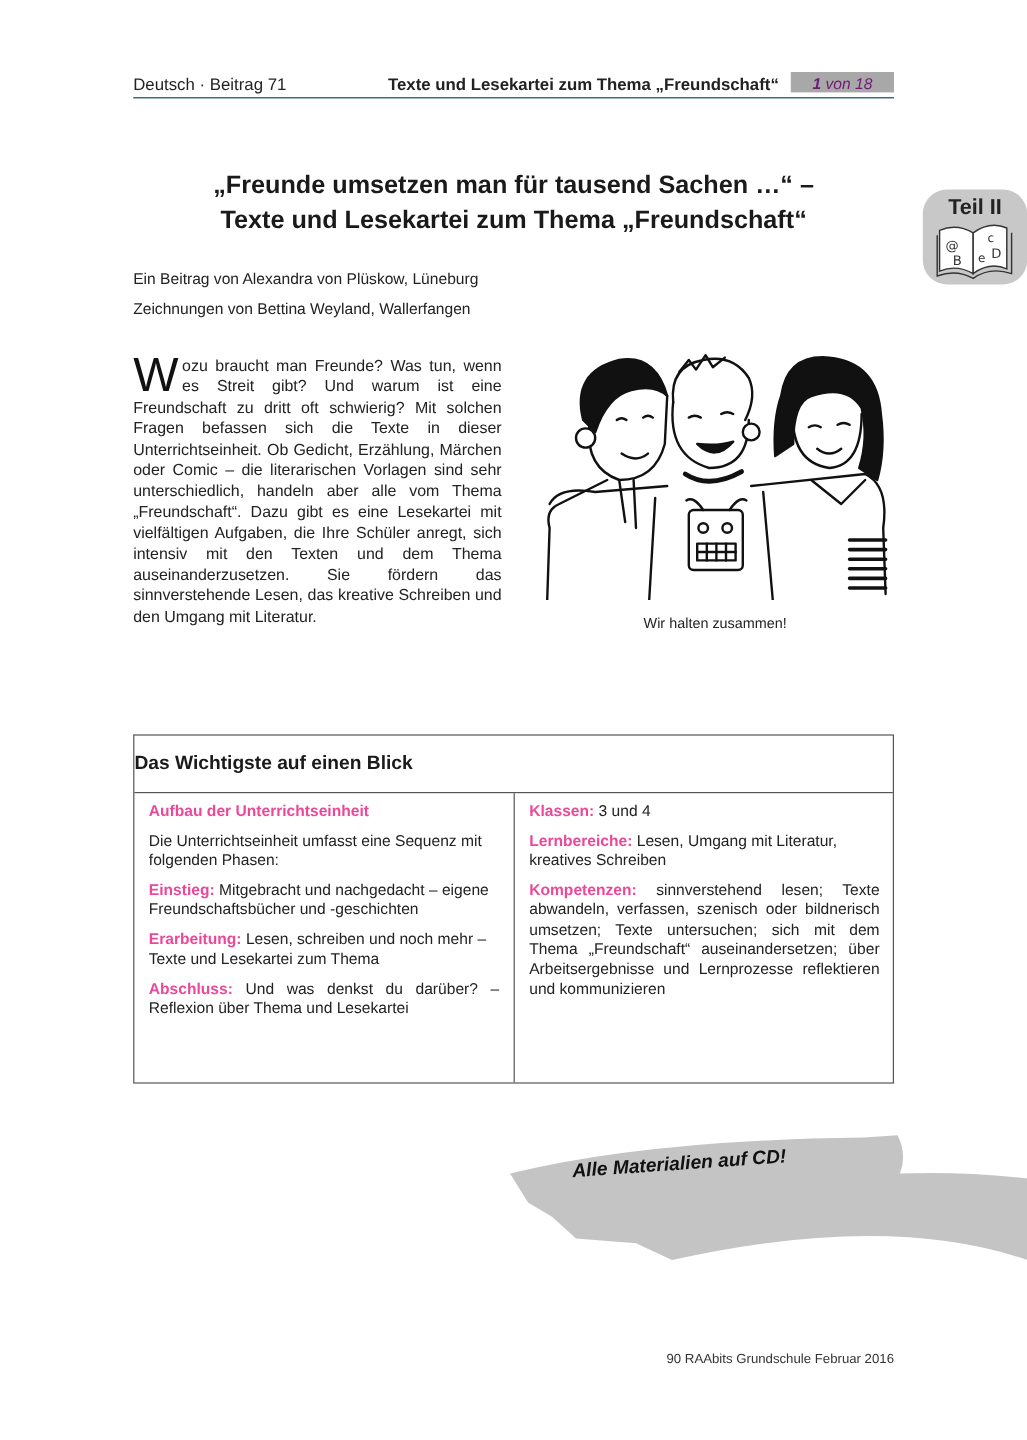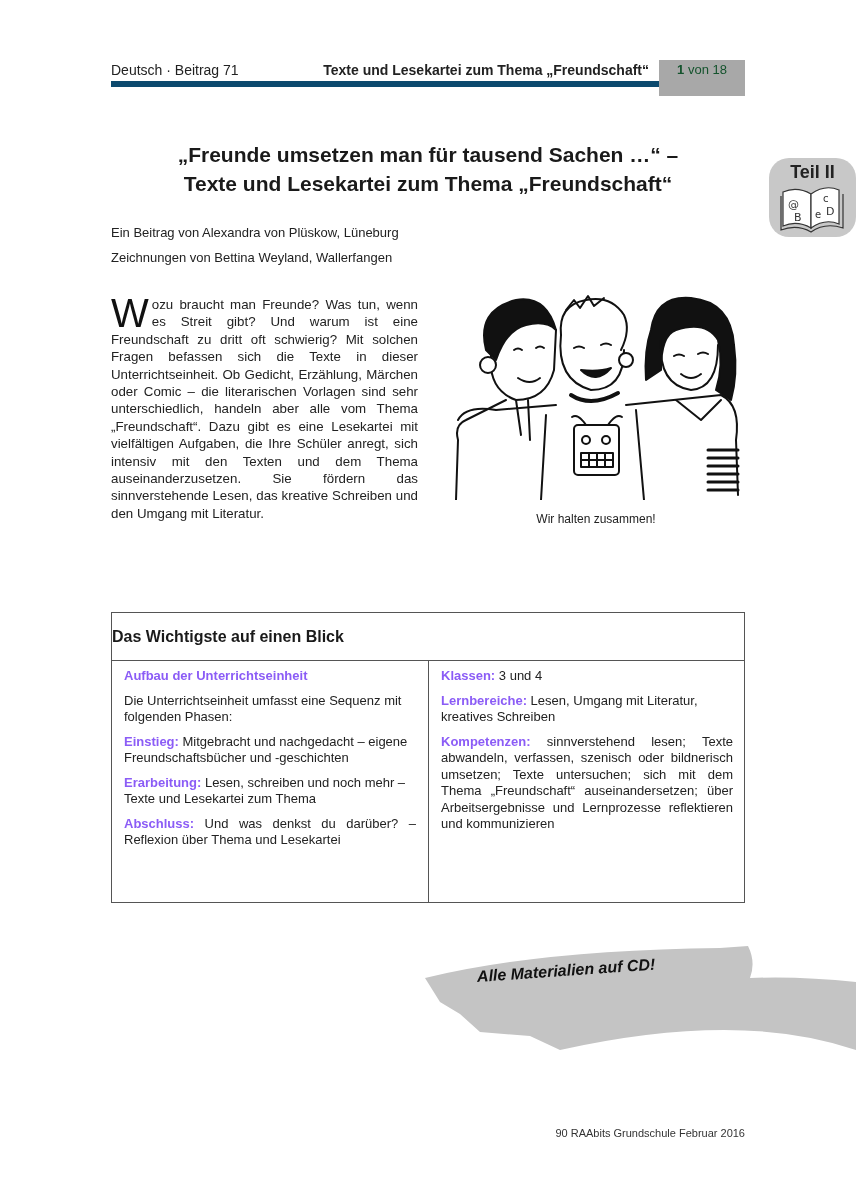--- a/index.html
+++ b/index.html
@@ -1,25 +1,25 @@
 <!DOCTYPE html>
 <html><head>
 <meta charset="utf-8">
 <style>
   html, body { margin: 0; padding: 0; background: #ffffff; }
   body { width: 856px; height: 1200px; position: relative; overflow: hidden;
          font-family: "Liberation Sans", "DejaVu Sans", sans-serif; color: #1a1a1a; }
 
   
   .run-header { position: absolute; left: 111px; top: 60px; width: 634px; height: 21px;
-                border-bottom: 6px solid #0c4a6e; }
+                border-bottom: 1px solid #0c4a6e; }
   .run-left { position: absolute; left: 0; top: 2px; font-size: 14px; color: #222; }
   .run-title { position: absolute; right: 96px; top: 2px; font-size: 14px; font-weight: bold; color: #222; }
-  .run-page { position: absolute; right: 0; top: 0; width: 86px; height: 36px; background: #a8a8a8;
-              color: #14532d; font-size: 13px; text-align: center; line-height: 20px; }
+  .run-page { position: absolute; right: 0; top: 0; width: 86px; height: 17px; background: #a8a8a8;
+              color: #701a75; font-size: 13px; text-align: center; line-height: 20px; font-style: italic; }
   .run-page b { font-weight: bold; }
 
   
   .side-tab { position: absolute; left: 769px; top: 158px; width: 87px; height: 79px; background: #c8c8c8; border-radius: 20px; }
   .side-tab-label { position: absolute; left: 0; width: 87px; top: 4px; text-align: center;
                     font-size: 18px; font-weight: bold; color: #222; }
   .side-tab svg { position: absolute; left: 10px; top: 26px; }
 
   
   .title { position: absolute; left: 111px; width: 634px; top: 140px; text-align: center;
@@ -40,21 +40,21 @@
   .info { position: absolute; left: 111px; top: 612px; width: 632px; height: 289px;
           border: 1px solid #555; }
   .info-head { height: 47px; border-bottom: 1px solid #555; text-align: left; line-height: 47px;
                font-size: 16px; font-weight: bold; color: #1a1a1a; }
   .info-col { position: absolute; top: 48px; bottom: 0; padding: 7px 12px 0 12px; font-size: 13px;
               line-height: 16.5px; color: #222; }
   .info-left { left: 0; width: 292px; border-right: 1px solid #555; }
   .info-right { left: 317px; width: 292px; }
   .info-col p { margin: 0 0 8px 0; }
   .info-col .just { text-align: justify; }
-  .info-col b { color: #8b5cf6; }
+  .info-col b { color: #ec4899; }
 
   
   .cd-banner { position: absolute; left: 420px; top: 940px; width: 436px; height: 110px; }
   .cd-text { position: absolute; left: 477px; top: 968px; font-size: 16px; font-weight: bold;
              font-style: italic; color: #111; transform: rotate(-4deg); transform-origin: left center; }
 
   
   .footer { position: absolute; right: 111px; top: 1127px; font-size: 11px; color: #333; }
 </style>
 </head>

